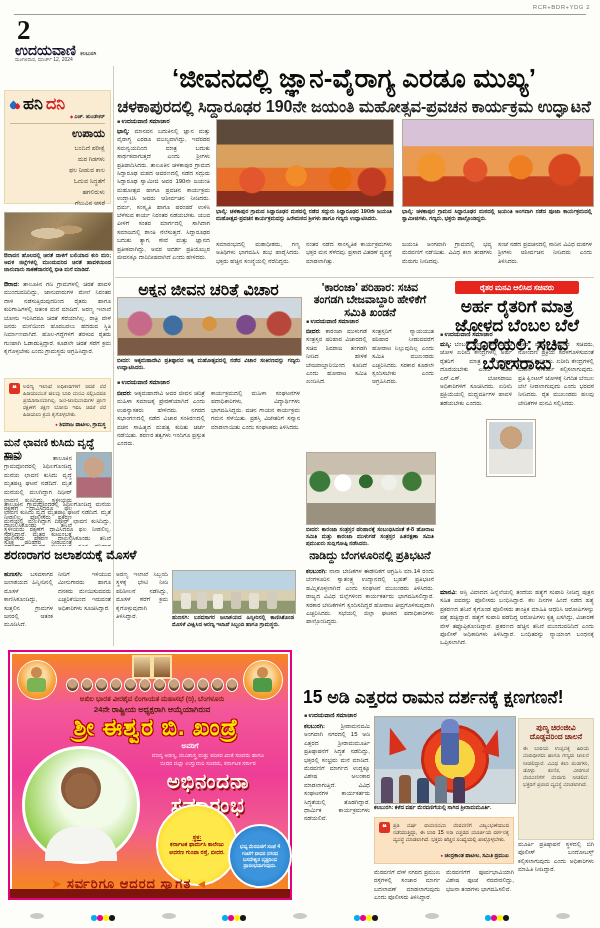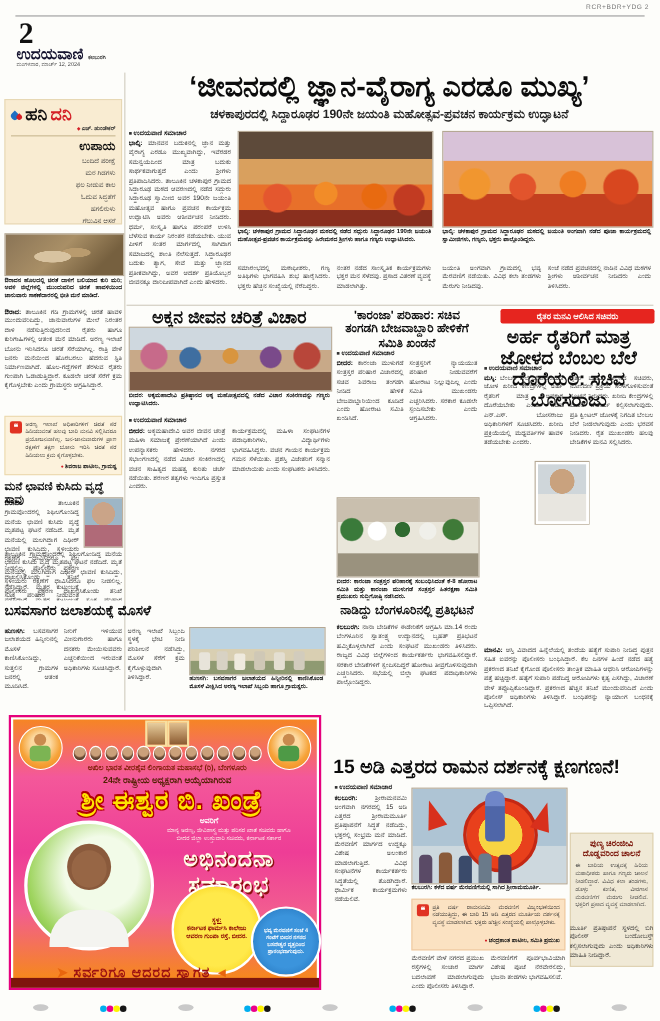--- a/index.html
+++ b/index.html
@@ -71,21 +71,21 @@
   <div class="abs plate" style="right:10px;top:4px;">RCR+BDR+YDG 2</div>
   <div class="abs rule" style="left:14px;right:14px;top:14px;height:1px;"></div>
   <div class="abs pagenum" style="left:17px;top:17px;">2</div>
   <div class="abs" style="left:15px;top:41px;">
     <span class="masthead">ಉದಯವಾಣಿ</span>
     <span class="edition">ಕಲಬುರಗಿ</span>
   </div>
   <div class="abs dateline" style="left:15px;top:56px;">ಮಂಗಳವಾರ, ಮಾರ್ಚ್ 12, 2024</div>
 
   <div class="abs hl" style="left:112px;right:4px;top:64px;text-align:center;font-size:26px;">‘ಜೀವನದಲ್ಲಿ ಜ್ಞಾನ-ವೈರಾಗ್ಯ ಎರಡೂ ಮುಖ್ಯ’</div>
-  <div class="abs hl" style="left:112px;right:4px;top:98px;text-align:center;font-size:11px;color:#222;">ಚಳಕಾಪುರದಲ್ಲಿ ಸಿದ್ದಾರೂಢರ 190ನೇ ಜಯಂತಿ ಮಹೋತ್ಸವ-ಪ್ರವಚನ ಕಾರ್ಯಕ್ರಮ ಉದ್ಘಾಟನೆ</div>
+  <div class="abs hl" style="left:112px;right:4px;top:98px;text-align:center;font-size:16px;color:#222;">ಚಳಕಾಪುರದಲ್ಲಿ ಸಿದ್ದಾರೂಢರ 190ನೇ ಜಯಂತಿ ಮಹೋತ್ಸವ-ಪ್ರವಚನ ಕಾರ್ಯಕ್ರಮ ಉದ್ಘಾಟನೆ</div>
 
   <div class="abs vrule" style="left:113px;top:66px;height:580px;"></div>
 
   <div class="abs hani" style="left:4px;top:66px;width:107px;height:114px;padding:4px 5px;box-sizing:border-box;">
     <div style="display:flex;align-items:center;gap:3px;">
       <span style="display:inline-block;">
         <span class="drop" style="display:inline-block;width:7px;height:7px;background:#1f6fc4;"></span><span class="drop" style="display:inline-block;width:5px;height:5px;background:#d42027;margin-left:-2px;"></span>
       </span>
       <span class="hani-title">ಹನಿ</span>
       <span class="hani-title hani-red">ದನಿ</span>
@@ -122,21 +122,21 @@
   <div class="abs hl" style="left:4px;top:437px;width:107px;font-size:10.5px;">ಮನೆ ಛಾವಣಿ ಕುಸಿದು ವೃದ್ಧೆ ಸಾವು</div>
   <div class="abs ph" style="left:76px;top:452px;width:34px;height:44px;background:
       radial-gradient(circle at 50% 32%, #caa488 0 30%, transparent 31%),
       linear-gradient(180deg,#9db6c6 0 55%,#b06a78 56% 100%);"></div>
   <div class="abs body-txt" style="left:4px;top:454px;width:68px;height:92px;">
     <span class="lede">ಔರಾದ:</span>
     <span>ತಾಲೂಕಿನ ಗ್ರಾಮವೊಂದರಲ್ಲಿ ಶಿಥಿಲಗೊಂಡಿದ್ದ ಮನೆಯ ಛಾವಣಿ ಕುಸಿದು ವೃದ್ಧೆ ಮೃತಪಟ್ಟ ಘಟನೆ ನಡೆದಿದೆ. ಮೃತೆ ಮನೆಯಲ್ಲಿ ಮಲಗಿದ್ದಾಗ ದಿಢೀರ್ ಛಾವಣಿ ಕುಸಿದಿದ್ದು, ಸ್ಥಳೀಯರು ರಕ್ಷಣೆಗೆ ಧಾವಿಸಿದರೂ ಫಲ ನೀಡಲಿಲ್ಲ. ಪೊಲೀಸರು ಪ್ರಕರಣ ದಾಖಲಿಸಿಕೊಂಡು ತನಿಖೆ ನಡೆಸಿದ್ದಾರೆ. ಮೃತರ ಕುಟುಂಬಕ್ಕೆ ಸೂಕ್ತ ಪರಿಹಾರ ನೀಡುವಂತೆ ಗ್ರಾಮಸ್ಥರು ಒತ್ತಾಯಿಸಿದ್ದಾರೆ.</span>
   </div>
   <div class="abs body-txt" style="left:4px;top:500px;width:107px;height:46px;">ತಾಲೂಕಿನ ಗ್ರಾಮವೊಂದರಲ್ಲಿ ಶಿಥಿಲಗೊಂಡಿದ್ದ ಮನೆಯ ಛಾವಣಿ ಕುಸಿದು ವೃದ್ಧೆ ಮೃತಪಟ್ಟ ಘಟನೆ ನಡೆದಿದೆ. ಮೃತೆ ಮನೆಯಲ್ಲಿ ಮಲಗಿದ್ದಾಗ ದಿಢೀರ್ ಛಾವಣಿ ಕುಸಿದಿದ್ದು, ಸ್ಥಳೀಯರು ರಕ್ಷಣೆಗೆ ಧಾವಿಸಿದರೂ ಫಲ ನೀಡಲಿಲ್ಲ. ಪೊಲೀಸರು ಪ್ರಕರಣ ದಾಖಲಿಸಿಕೊಂಡು ತನಿಖೆ ನಡೆಸಿದ್ದಾರೆ. ಮೃತರ ಕುಟುಂಬಕ್ಕೆ ಸೂಕ್ತ ಪರಿಹಾರ ನೀಡುವಂತೆ ಗ್ರಾಮಸ್ಥರು ಒತ್ತಾಯಿಸಿದ್ದಾರೆ.</div>
 
-  <div class="abs hl" style="left:4px;top:548px;width:172px;font-size:12.5px;white-space:nowrap;overflow:hidden;">ಬಸವಸಾಗರ ಜಲಾಶಯಕ್ಕೆ ಮೊಸಳೆ</div>
+  <div class="abs hl" style="left:4px;top:548px;width:172px;font-size:12.5px;white-space:nowrap;overflow:hidden;">ಶರಣರಾಗರ ಜಲಾಶಯಕ್ಕೆ ಮೊಸಳೆ</div>
   <div class="abs body-txt" style="left:4px;top:570px;width:49px;height:74px;">
     <span class="lede">ಹುಣಸಗಿ:</span>
     <span>ಬಸವಸಾಗರ ಜಲಾಶಯದ ಹಿನ್ನೀರಿನಲ್ಲಿ ಮೊಸಳೆ ಕಾಣಿಸಿಕೊಂಡಿದ್ದು, ಸುತ್ತಲಿನ ಗ್ರಾಮಗಳ ಜನರಲ್ಲಿ ಆತಂಕ ಮೂಡಿಸಿದೆ.</span>
   </div>
   <div class="abs body-txt" style="left:58px;top:570px;width:53px;height:74px;">ನೀರಿಗೆ ಇಳಿಯುವ ಮೀನುಗಾರರು ಹಾಗೂ ದನಕರು ಮೇಯಿಸುವವರು ಎಚ್ಚರಿಕೆಯಿಂದ ಇರುವಂತೆ ಅಧಿಕಾರಿಗಳು ಸೂಚಿಸಿದ್ದಾರೆ.</div>
   <div class="abs body-txt" style="left:116px;top:570px;width:52px;height:74px;">ಅರಣ್ಯ ಇಲಾಖೆ ಸಿಬ್ಬಂದಿ ಸ್ಥಳಕ್ಕೆ ಭೇಟಿ ನೀಡಿ ಪರಿಶೀಲನೆ ನಡೆಸಿದ್ದು, ಮೊಸಳೆ ಸೆರೆಗೆ ಕ್ರಮ ಕೈಗೊಳ್ಳುವುದಾಗಿ ತಿಳಿಸಿದ್ದಾರೆ.</div>
   <div class="abs ph" style="left:172px;top:570px;width:122px;height:42px;background:
       linear-gradient(180deg,#bcd3e2 0 45%,#d9cfb2 46% 70%,#8f9a72 71% 100%);">
     <div style="position:absolute;bottom:4px;left:8px;width:10px;height:16px;background:#e8e4da;border-radius:2px;"></div>
     <div style="position:absolute;bottom:4px;left:24px;width:10px;height:17px;background:#d8d2c4;border-radius:2px;"></div>
@@ -207,21 +207,21 @@
       radial-gradient(circle at 82% 40%, #3f7a38 0 8%, transparent 9%),
       linear-gradient(180deg,#c9bfae 0 30%,#e9e6da 31% 70%,#9a927e 71% 100%);"></div>
   <div class="abs cap" style="left:306px;top:526px;width:128px;height:20px;">ಬೀದರ: ಕಾರಂಜಾ ಸಂತ್ರಸ್ತರ ಪರಿಹಾರಕ್ಕೆ ಸಂಬಂಧಿಸಿದಂತೆ ಕೆ-8 ಹೋರಾಟ ಸಮಿತಿ ಮತ್ತು ಕಾರಂಜಾ ಮುಳುಗಡೆ ಸಂತ್ರಸ್ತರ ಹಿತರಕ್ಷಣಾ ಸಮಿತಿ ಪ್ರಮುಖರು ಸುದ್ದಿಗೋಷ್ಠಿ ನಡೆಸಿದರು.</div>
 
   <div class="abs hl" style="left:306px;top:549px;width:128px;font-size:11px;text-align:center;">ನಾಡಿದ್ದು ಬೆಂಗಳೂರಿನಲ್ಲಿ ಪ್ರತಿಭಟನೆ</div>
   <div class="abs body-txt" style="left:306px;top:567px;width:128px;height:118px;">
     <span class="lede">ಕಲಬುರಗಿ:</span>
     <span>ನಾನಾ ಬೇಡಿಕೆಗಳ ಈಡೇರಿಕೆಗೆ ಆಗ್ರಹಿಸಿ ಮಾ.14 ರಂದು ಬೆಂಗಳೂರಿನ ಸ್ವಾತಂತ್ರ್ಯ ಉದ್ಯಾನದಲ್ಲಿ ಬೃಹತ್ ಪ್ರತಿಭಟನೆ ಹಮ್ಮಿಕೊಳ್ಳಲಾಗಿದೆ ಎಂದು ಸಂಘಟನೆ ಮುಖಂಡರು ತಿಳಿಸಿದರು. ರಾಜ್ಯದ ವಿವಿಧ ಜಿಲ್ಲೆಗಳಿಂದ ಕಾರ್ಯಕರ್ತರು ಭಾಗವಹಿಸಲಿದ್ದಾರೆ. ಸರಕಾರ ಬೇಡಿಕೆಗಳಿಗೆ ಸ್ಪಂದಿಸದಿದ್ದರೆ ಹೋರಾಟ ತೀವ್ರಗೊಳಿಸುವುದಾಗಿ ಎಚ್ಚರಿಸಿದರು. ಸಭೆಯಲ್ಲಿ ಜಿಲ್ಲಾ ಘಟಕದ ಪದಾಧಿಕಾರಿಗಳು ಪಾಲ್ಗೊಂಡಿದ್ದರು.</span>
   </div>
 
-  <div class="abs badge" style="left:455px;top:281px;width:140px;height:13px;">ರೈತರ ಮನವಿ ಆಲಿಸಿದ ಸಚಿವರು</div>
+  <div class="abs badge" style="left:455px;top:281px;width:124px;height:13px;">ರೈತರ ಮನವಿ ಆಲಿಸಿದ ಸಚಿವರು</div>
   <div class="abs hl" style="left:440px;top:297px;width:154px;font-size:17px;text-align:center;">ಅರ್ಹ ರೈತರಿಗೆ ಮಾತ್ರ ಜೋಳದ ಬೆಂಬಲ ಬೆಲೆ ದೊರೆಯಲಿ: ಸಚಿವ ಬೋಸರಾಜು</div>
   <div class="abs by" style="left:440px;top:331px;">ಉದಯವಾಣಿ ಸಮಾಚಾರ</div>
   <div class="abs body-txt" style="left:440px;top:340px;width:72px;height:206px;">
     <span class="lede">ಮಸ್ಕಿ:</span>
     <span>ಬೆಂಬಲ ಬೆಲೆ ಯೋಜನೆಯಡಿ ಜೋಳ ಖರೀದಿ ಕೇಂದ್ರಗಳಲ್ಲಿ ಅರ್ಹ ರೈತರಿಗೆ ಮಾತ್ರ ಅವಕಾಶ ದೊರೆಯಬೇಕು ಎಂದು ಸಚಿವ ಎನ್.ಎಸ್. ಬೋಸರಾಜು ಅಧಿಕಾರಿಗಳಿಗೆ ಸೂಚಿಸಿದರು. ಖರೀದಿ ಪ್ರಕ್ರಿಯೆಯಲ್ಲಿ ಮಧ್ಯವರ್ತಿಗಳ ಹಾವಳಿ ತಡೆಯಬೇಕು ಎಂದರು.</span>
   </div>
   <div class="abs body-txt" style="left:518px;top:340px;width:76px;height:206px;">ರೈತರ ಮನವಿ ಆಲಿಸಿದ ಸಚಿವರು, ನೋಂದಣಿ ಪ್ರಕ್ರಿಯೆ ಸರಳಗೊಳಿಸುವಂತೆ ಸೂಚನೆ ನೀಡಿದರು. ಖರೀದಿ ಕೇಂದ್ರಗಳಲ್ಲಿ ಮೂಲ ಸೌಕರ್ಯ ಕಲ್ಪಿಸಲಾಗುವುದು. ಪ್ರತಿ ಕ್ವಿಂಟಲ್ ಜೋಳಕ್ಕೆ ನಿಗದಿತ ಬೆಂಬಲ ಬೆಲೆ ನೀಡಲಾಗುವುದು ಎಂದು ಭರವಸೆ ನೀಡಿದರು. ರೈತ ಮುಖಂಡರು ಹಲವು ಬೇಡಿಕೆಗಳ ಮನವಿ ಸಲ್ಲಿಸಿದರು.</div>
   <div class="abs ph" style="left:487px;top:420px;width:44px;height:52px;border:2px solid #fff;box-shadow:0 0 0 1px #b5a894;background:
       radial-gradient(circle at 50% 30%, #c9a27e 0 26%, transparent 27%),
       linear-gradient(180deg,#cfd6da 0 52%,#e8e6e0 53% 100%);"></div>
@@ -252,21 +252,21 @@
   <div class="abs cap" style="left:374px;top:804px;width:140px;height:10px;">ಕಲಬುರಗಿ: ಕಳೆದ ವರ್ಷ ಮೆರವಣಿಗೆಯಲ್ಲಿ ಸಾಗಿದ ಶ್ರೀರಾಮಮೂರ್ತಿ.</div>
 
   <div class="abs qbox" style="left:374px;top:817px;width:140px;height:47px;box-sizing:border-box;background:#fbe2c2;border-color:#eec9a0;">
     <div class="qicon">❝</div>
     <div class="qtxt" style="height:28px;overflow:hidden;">ಪ್ರತಿ ವರ್ಷ ರಾಮನವಮಿ ಮೆರವಣಿಗೆ ವಿಜೃಂಭಣೆಯಿಂದ ನಡೆಯುತ್ತಿದ್ದು, ಈ ಬಾರಿ 15 ಅಡಿ ಎತ್ತರದ ಮೂರ್ತಿಯ ದರ್ಶನಕ್ಕೆ ವ್ಯವಸ್ಥೆ ಮಾಡಲಾಗಿದೆ. ಭಕ್ತರು ಹೆಚ್ಚಿನ ಸಂಖ್ಯೆಯಲ್ಲಿ ಪಾಲ್ಗೊಳ್ಳಬೇಕು.</div>
     <div class="qattr">ಚಂದ್ರಕಾಂತ ಪಾಟೀಲ, ಸಮಿತಿ ಪ್ರಮುಖ</div>
   </div>
   <div class="abs body-txt" style="left:374px;top:868px;width:66px;height:37px;">ಮೆರವಣಿಗೆ ವೇಳೆ ನಗರದ ಪ್ರಮುಖ ರಸ್ತೆಗಳಲ್ಲಿ ಸಂಚಾರ ಮಾರ್ಗ ಬದಲಾವಣೆ ಮಾಡಲಾಗುವುದು ಎಂದು ಪೊಲೀಸರು ತಿಳಿಸಿದ್ದಾರೆ.</div>
   <div class="abs body-txt" style="left:446px;top:868px;width:68px;height:37px;">ಮೆರವಣಿಗೆಗೆ ಪೂರ್ವಭಾವಿಯಾಗಿ ವಿಶೇಷ ಪೂಜೆ ನೆರವೇರಲಿದ್ದು, ಭಜನಾ ತಂಡಗಳು ಭಾಗವಹಿಸಲಿವೆ.</div>
 
-  <div class="abs sidebox" style="left:518px;top:757px;width:76px;height:122px;box-sizing:border-box;">
+  <div class="abs sidebox" style="left:518px;top:718px;width:76px;height:122px;box-sizing:border-box;">
     <div class="sidebox-title">ಪುಣ್ಯ ಚಿರಂಜೀವಿ ದೊಡ್ಡವರಿಂದ ಚಾಲನೆ</div>
     <div class="sidebox-txt" style="height:88px;overflow:hidden;">ಈ ಬಾರಿಯ ಉತ್ಸವಕ್ಕೆ ಹಿರಿಯ ಮಠಾಧೀಶರು ಹಾಗೂ ಗಣ್ಯರು ಚಾಲನೆ ನೀಡಲಿದ್ದಾರೆ. ವಿವಿಧ ಕಲಾ ತಂಡಗಳು, ಡೊಳ್ಳು ಕುಣಿತ, ವೀರಗಾಸೆ ಮೆರವಣಿಗೆಗೆ ಮೆರುಗು ನೀಡಲಿವೆ. ಭಕ್ತರಿಗೆ ಪ್ರಸಾದ ವ್ಯವಸ್ಥೆ ಮಾಡಲಾಗಿದೆ.</div>
   </div>
   <div class="abs body-txt" style="left:518px;top:840px;width:76px;height:65px;">ಮೂರ್ತಿ ಪ್ರತಿಷ್ಠಾಪನೆ ಸ್ಥಳದಲ್ಲಿ ಬಿಗಿ ಪೊಲೀಸ್ ಬಂದೋಬಸ್ತ್ ಕಲ್ಪಿಸಲಾಗುವುದು ಎಂದು ಅಧಿಕಾರಿಗಳು ಮಾಹಿತಿ ನೀಡಿದ್ದಾರೆ.</div>
 
   <div class="abs ad" style="left:8px;top:650px;width:284px;height:250px;box-sizing:border-box;">
 
     <div class="abs circ" style="left:7px;top:8px;width:38px;height:38px;background:radial-gradient(circle at 50% 40%,#fcd9a0 0 30%,#f6a339 60%,#ef7d1a 100%);border:1px solid #fff;">
       <div class="circ" style="position:absolute;left:13px;top:6px;width:11px;height:11px;background:#c98a4e;"></div>
       <div style="position:absolute;left:9px;top:17px;width:19px;height:14px;border-radius:4px;background:#7cb453;"></div>

